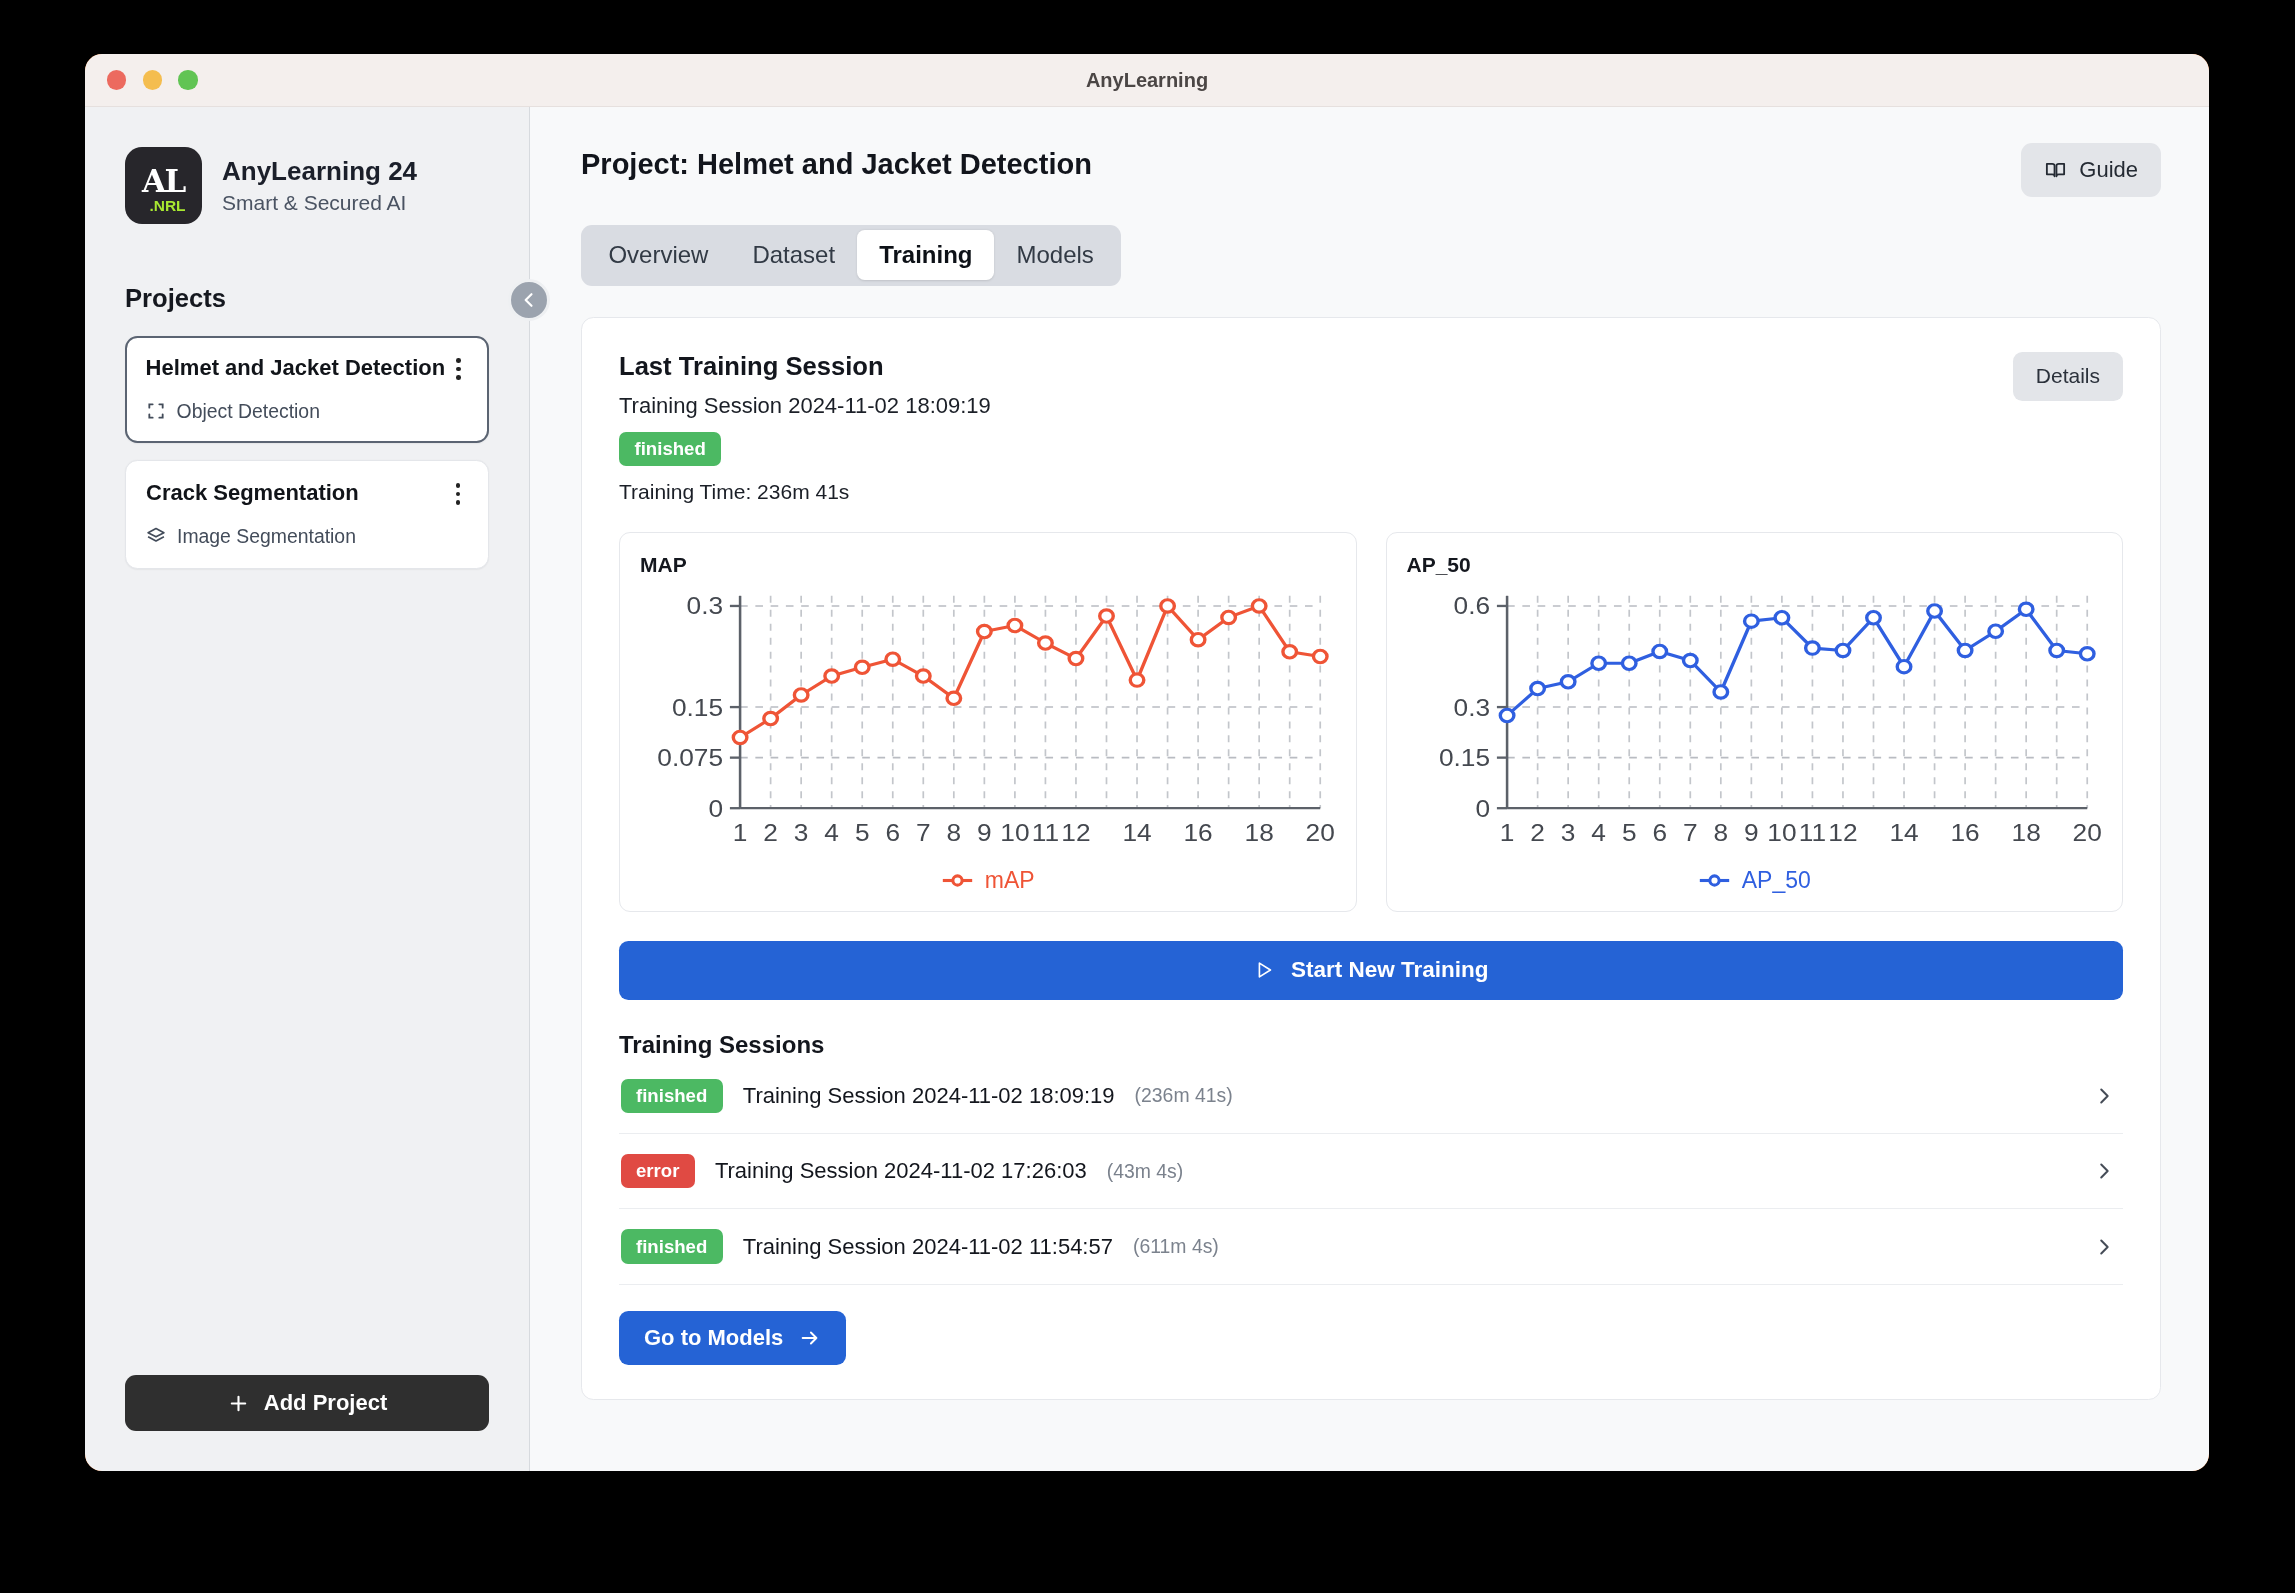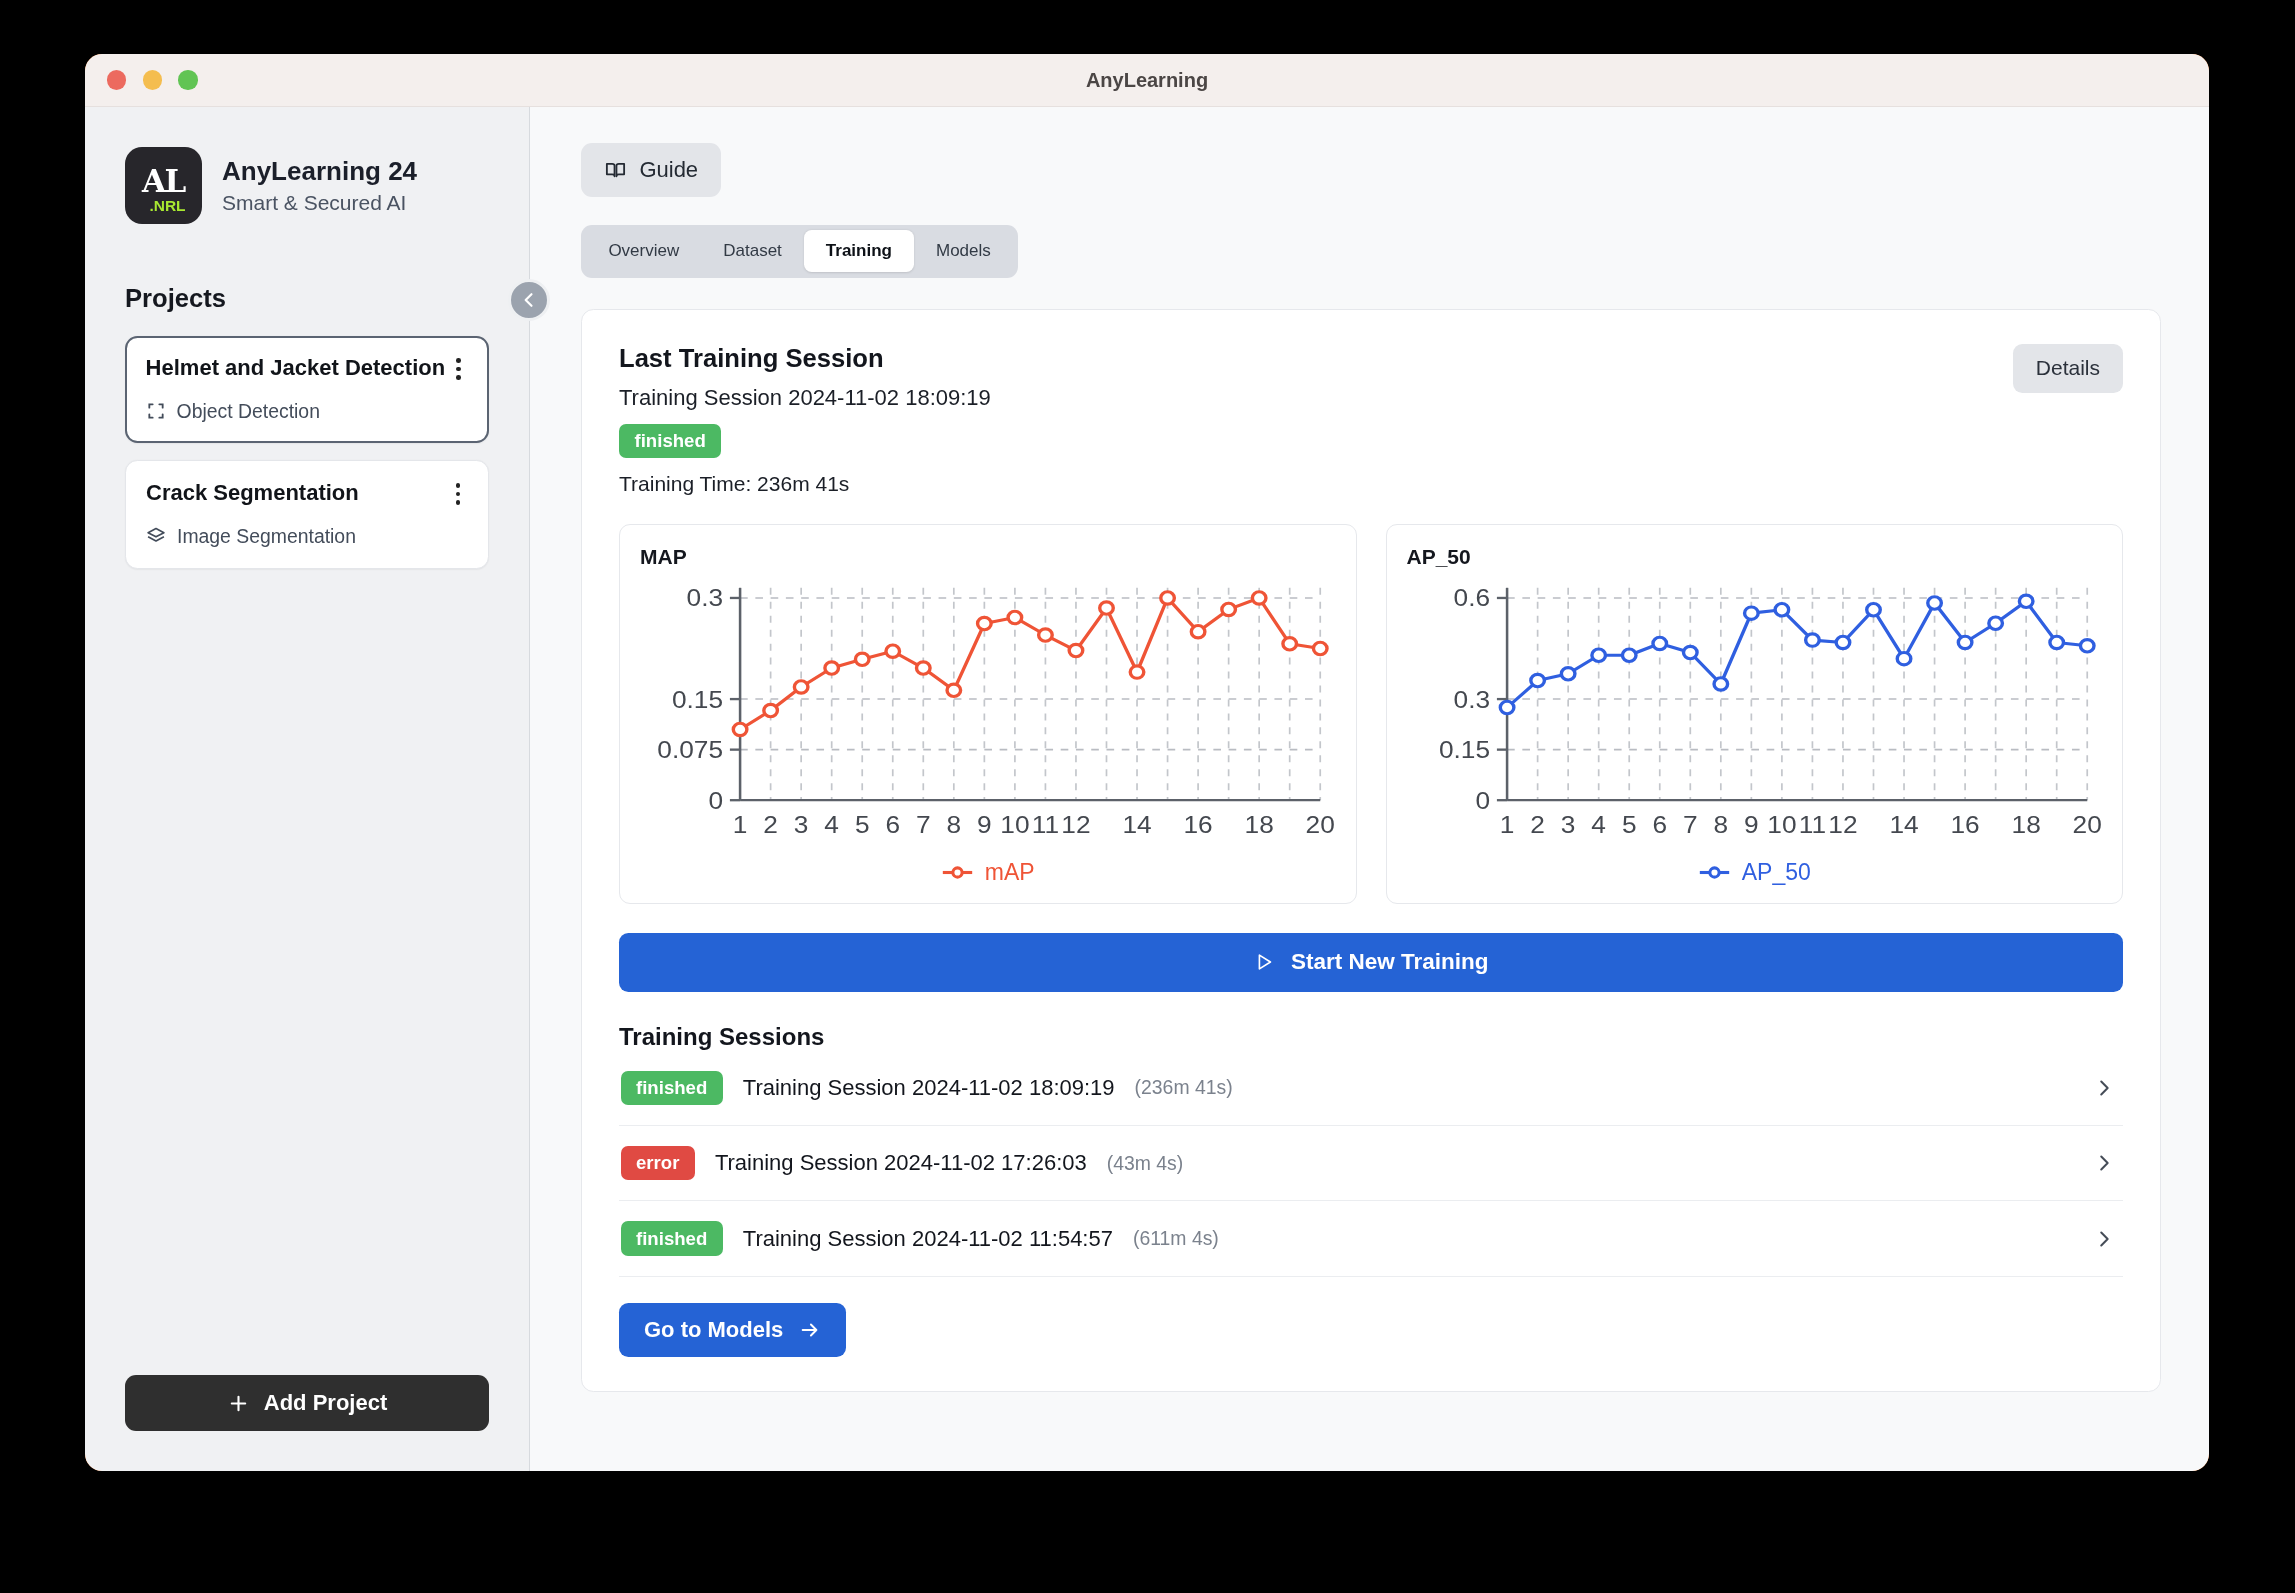--- a/index.html
+++ b/index.html
@@ -119,21 +119,21 @@
     background: #e3e5e9; border: none; border-radius: 11px;
     padding: 14px 23px; font-size: 22px; color: #242a33;
     cursor: pointer; font-family: inherit;
   }
   .tabs {
     margin-top: 28px; display: inline-flex; gap: 0;
     background: #d9dce2; border-radius: 11px; padding: 5.4px;
   }
   .tab {
     padding: 11px 22px; border-radius: 7.7px;
-    font-size: 17px; color: #323a45; cursor: pointer;
+    font-size: 24px; color: #323a45; cursor: pointer;
     background: transparent; border: none; font-family: inherit;
   }
   .tab.active { background: #fff; color: #0d1117; font-weight: bold; box-shadow: 0 0.8px 2.3px rgba(0,0,0,.12); }
 
   .panel {
     margin-top: 31px;
     background: #fff; border: 0.8px solid #e6e8ec; border-radius: 12.4px;
     padding: 34px 37px 34px 37px;
   }
   .panel-head { display: flex; justify-content: space-between; align-items: flex-start; }
@@ -270,20 +270,21 @@
       <div class="collapse-btn">
         <svg width="20" height="20" viewBox="0 0 24 24" fill="none" stroke="#fff" stroke-width="2.6" stroke-linecap="round" stroke-linejoin="round">
           <path d="M15 5 8 12l7 7"></path>
         </svg>
       </div>
     </aside>
 
     <main class="main">
 
       <div class="main-head">
+        <div class="page-title">Project: Helmet and Jacket Detection</div>
         <button class="guide-btn">
           <svg width="23" height="23" viewBox="0 0 24 24" fill="none" stroke="#242a33" stroke-width="1.9" stroke-linejoin="round">
             <path d="M3 5h5.5c1.4 0 2.5.9 2.5 2v11c0-1.1-1.1-2-2.5-2H3V5Z"></path>
             <path d="M21 5h-5.5c-1.4 0-2.5.9-2.5 2v11c0-1.1 1.1-2 2.5-2H21V5Z"></path>
           </svg>
           <span>Guide</span>
         </button>
       </div>
 
       <div class="tabs">

